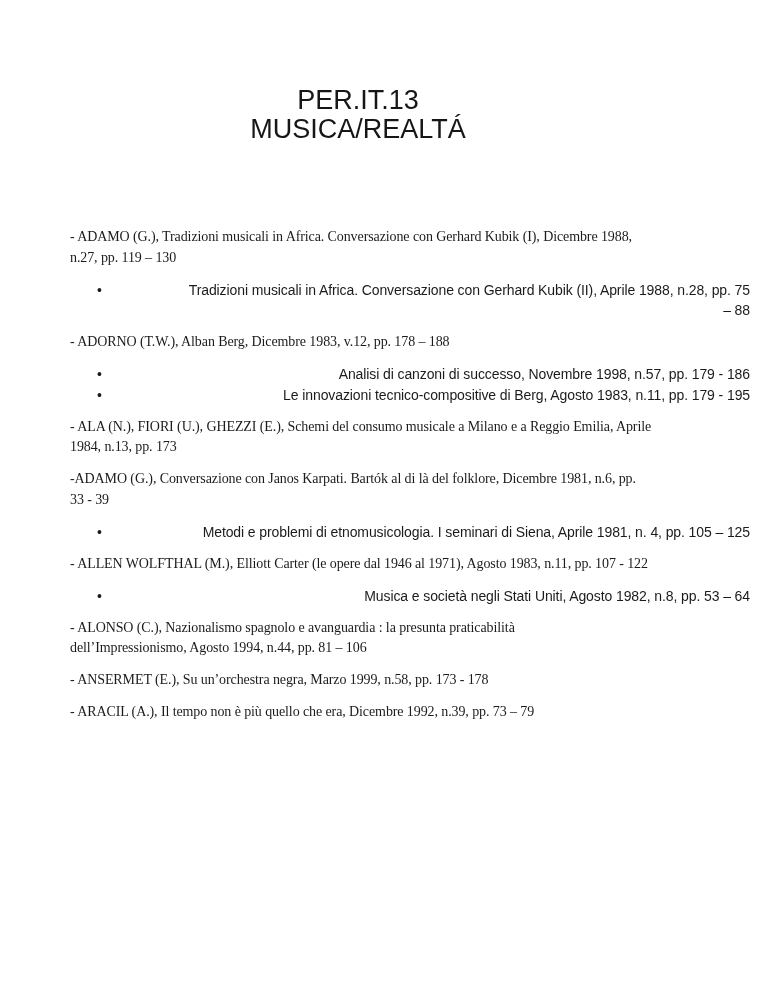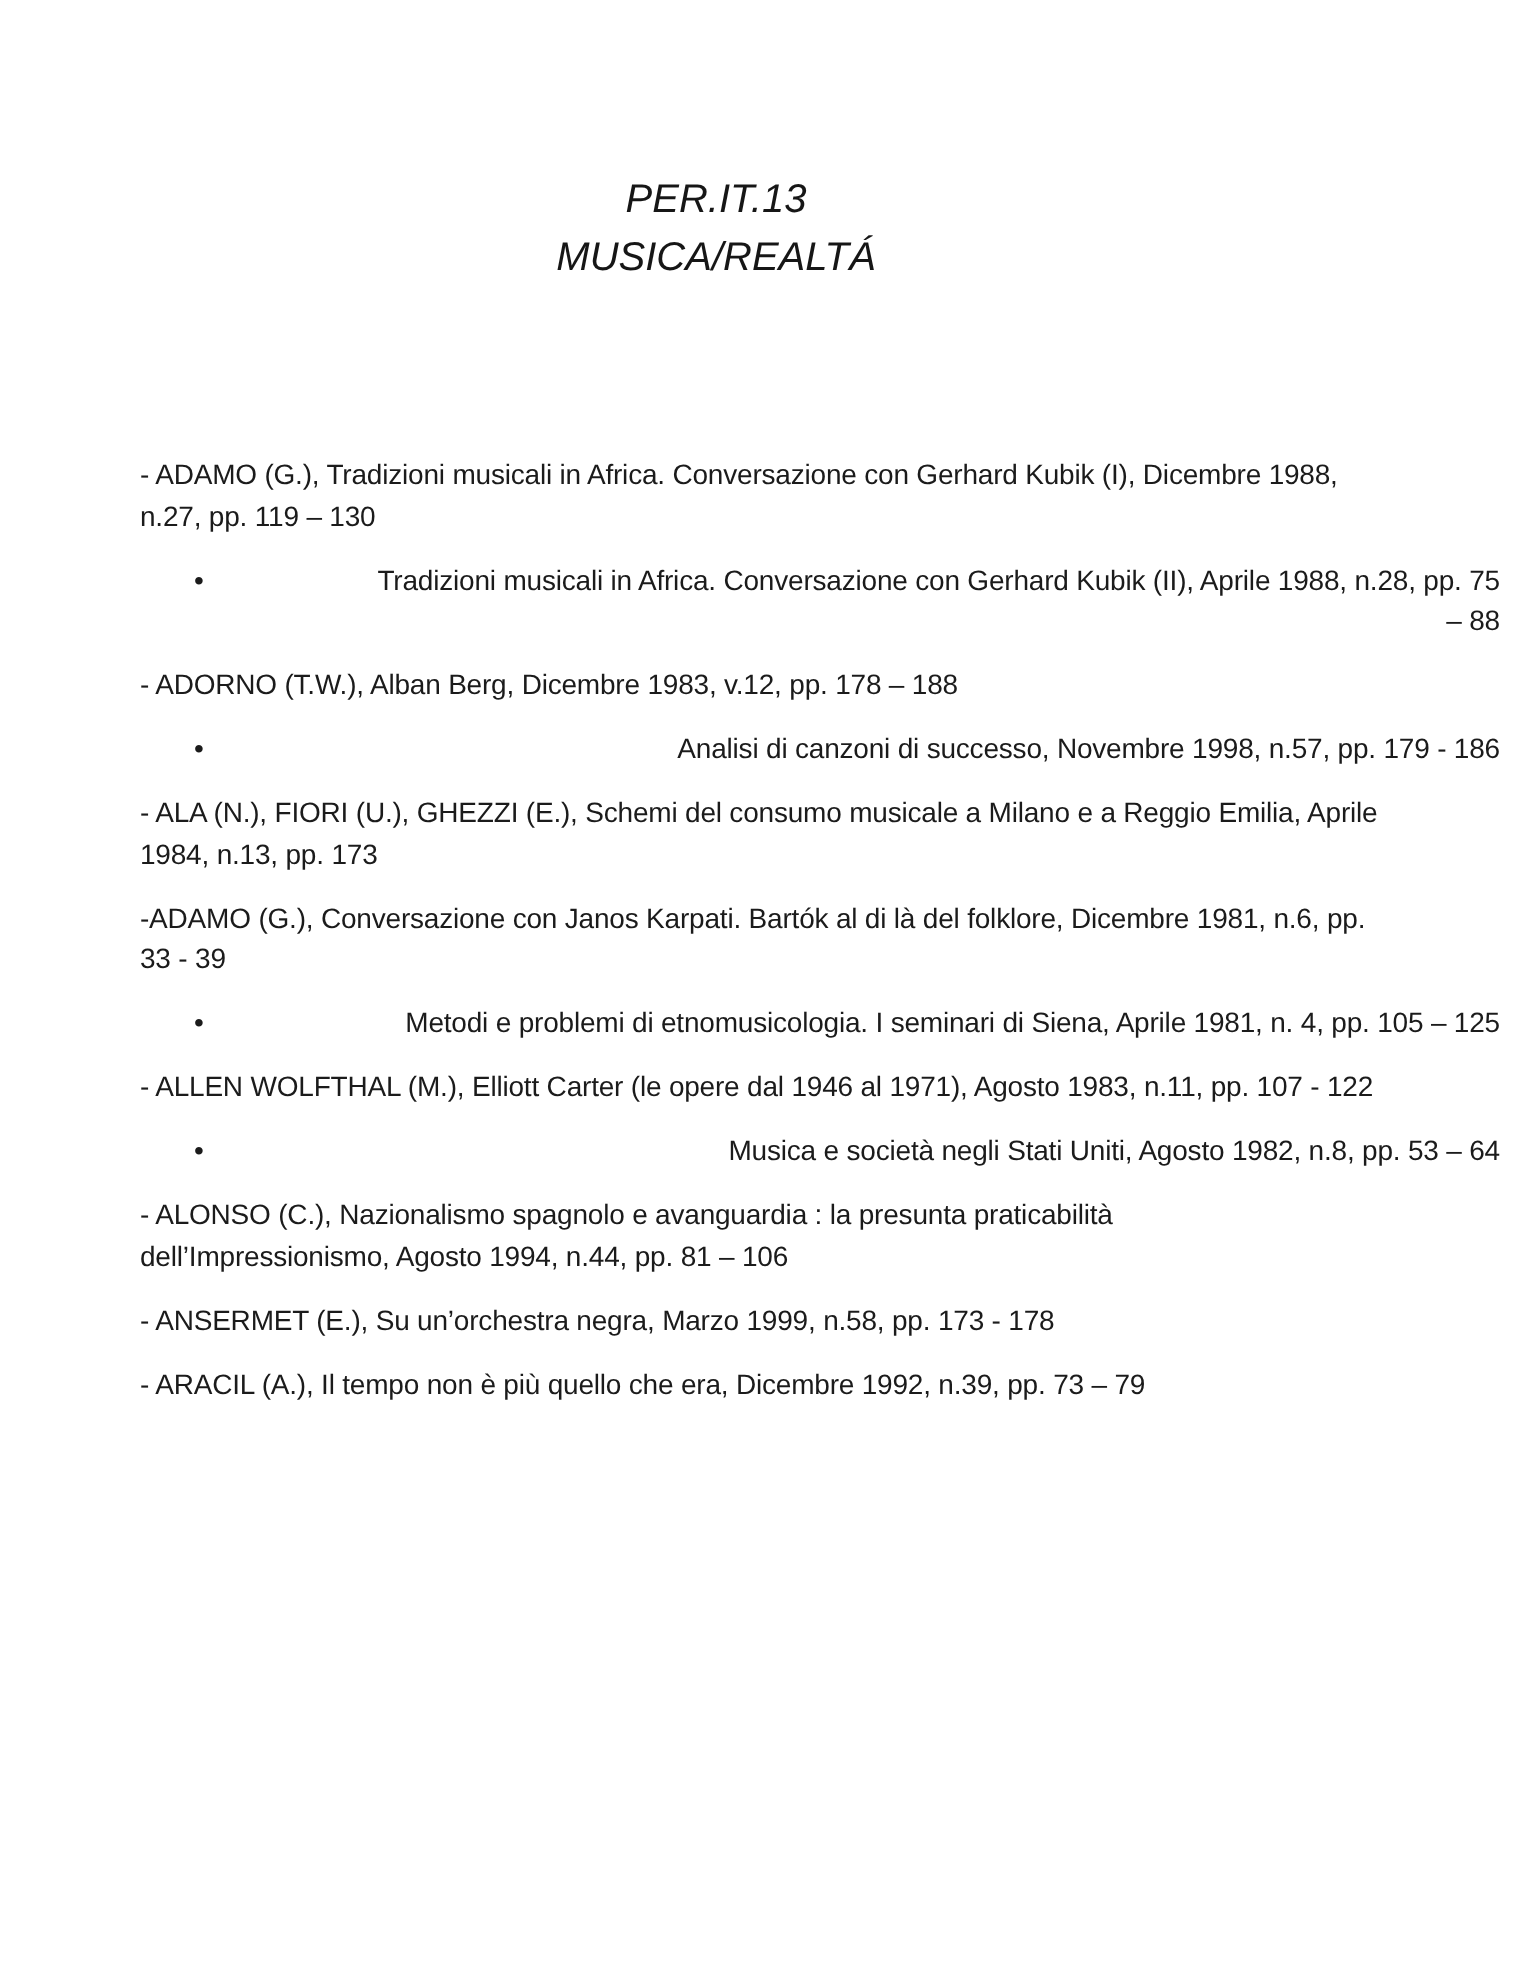--- a/index.html
+++ b/index.html
@@ -16,40 +16,40 @@
     font-family: "Liberation Sans", sans-serif;
     color: #1b1b1b;
   }
   .title-block {
     padding-top: 86px;
     margin-left: 70px;
     width: 576px;
     text-align: center;
   }
   .title-line {
-    font-size: 20px;
+    font-size: 27px;
     line-height: 29px;
     font-weight: 400;
     color: #161616;
     white-space: nowrap;
-    font-style: italic;
   }
   .title-line + .title-line {
   }
   .body-block {
     padding-top: 83px;
     margin-left: 70px;
     width: 680px;
     font-size: 14px;
     line-height: 20.5px;
     letter-spacing: -0.1px;
   }
   p.entry {
     margin: 0 0 11.5px 0;
     white-space: pre-line;
+    font-family: Liberation Serif, serif;
   }
   ul.sub-list {
     margin: 0 0 11.5px 0;
     padding: 0;
     list-style: none;
     text-align: right;
   }
   li.sub-item {
     position: relative;
     padding-left: 53px;
@@ -76,20 +76,21 @@
 
   <p class="entry">- ADAMO (G.), Tradizioni musicali in Africa. Conversazione con Gerhard Kubik (I), Dicembre 1988,
 n.27, pp. 119 – 130</p>
       <ul class="sub-list">
         <li class="sub-item">Tradizioni musicali in Africa. Conversazione con Gerhard Kubik (II), Aprile 1988, n.28, pp. 75
 – 88</li>
       </ul>
       <p class="entry">- ADORNO (T.W.), Alban Berg, Dicembre 1983, v.12, pp. 178 – 188</p>
       <ul class="sub-list">
         <li class="sub-item">Analisi di canzoni di successo, Novembre 1998, n.57, pp. 179 - 186</li>
+        <li class="sub-item">Le innovazioni tecnico-compositive di Berg, Agosto 1983, n.11, pp. 179 - 195</li>
       </ul>
       <p class="entry">- ALA (N.), FIORI (U.), GHEZZI (E.), Schemi del consumo musicale a Milano e a Reggio Emilia, Aprile
 1984, n.13, pp. 173</p>
       <p class="entry">-ADAMO (G.), Conversazione con Janos Karpati. Bartók al di là del folklore, Dicembre 1981, n.6, pp.
 33 - 39</p>
       <ul class="sub-list">
         <li class="sub-item">Metodi e problemi di etnomusicologia. I seminari di Siena, Aprile 1981, n. 4, pp. 105 – 125</li>
       </ul>
       <p class="entry">- ALLEN WOLFTHAL (M.), Elliott Carter (le opere dal 1946 al 1971), Agosto 1983, n.11, pp. 107 - 122</p>
       <ul class="sub-list">

